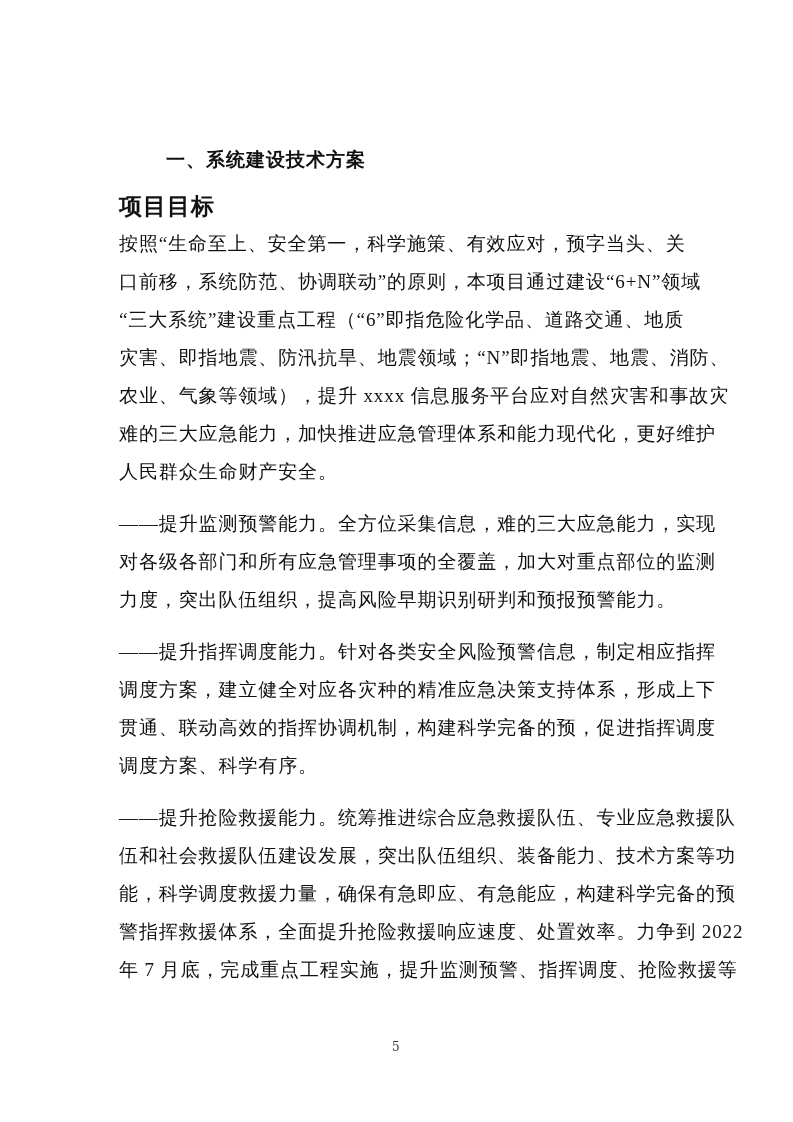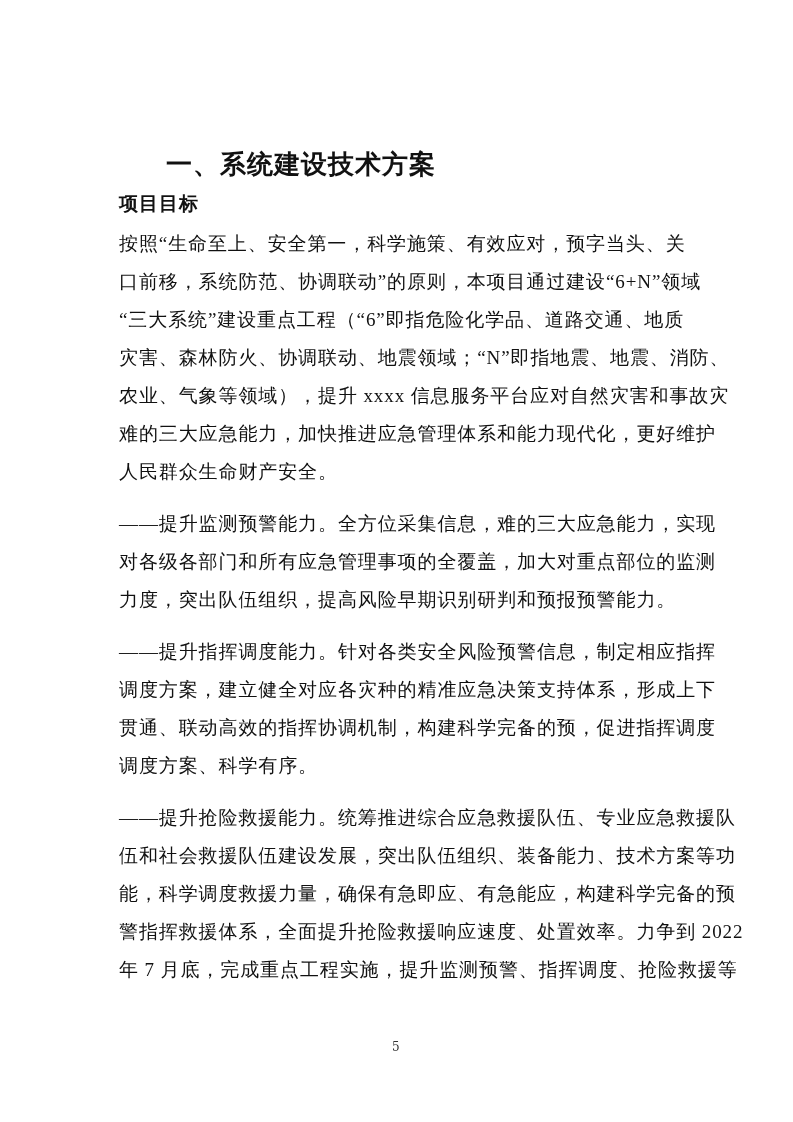--- a/index.html
+++ b/index.html
@@ -1,36 +1,36 @@
 <!DOCTYPE html>
 <html><head>
 <meta charset="utf-8">
 <style>
   html, body { margin: 0; padding: 0; background: #ffffff; }
   body { width: 793px; height: 1122px; position: relative; overflow: hidden;
          font-family: "DejaVu Serif", "Liberation Serif", serif; color: #111; }
   .page { position: absolute; left: 0; top: 0; width: 793px; height: 1122px; }
   .line { position: absolute; left: 119px; white-space: nowrap; font-size: 19px; line-height: 24px; letter-spacing: 0.9px; font-family: Liberation Serif, serif; }
-  .h1 { position: absolute; left: 166px; top: 147px; font-size: 26px; font-weight: bold;
+  .h1 { position: absolute; left: 166px; top: 147px; font-size: 19px; font-weight: bold;
         font-family: Liberation Mono, monospace; letter-spacing: 1px; }
-  .h2 { position: absolute; left: 119px; top: 191px; font-size: 19px; font-weight: bold;
+  .h2 { position: absolute; left: 119px; top: 191px; font-size: 23px; font-weight: bold;
         font-family: Liberation Sans, sans-serif; letter-spacing: 1px; }
   .pagenum { position: absolute; left: 392px; top: 1040px; font-size: 12px; color: #333; }
 </style>
 </head>
 <body>
 
 <div class="page">
   <div class="h1">一、系统建设技术方案</div>
   <div class="h2">项目目标</div>
 
   <div class="line" style="top:232px">  按照“生命至上、安全第一，科学施策、有效应对，预字当头、关</div>
   <div class="line" style="top:270px">口前移，系统防范、协调联动”的原则，本项目通过建设“6+N”领域</div>
   <div class="line" style="top:308px">“三大系统”建设重点工程（“6”即指危险化学品、道路交通、地质</div>
-  <div class="line" style="top:346px">灾害、森林防火、协调联动、地震领域；“N”即指地震、地震、消防、</div>
+  <div class="line" style="top:346px">灾害、即指地震、防汛抗旱、地震领域；“N”即指地震、地震、消防、</div>
   <div class="line" style="top:384px">农业、气象等领域），提升 xxxx 信息服务平台应对自然灾害和事故灾</div>
   <div class="line" style="top:460px">人民群众生命财产安全。</div>
   <div class="line" style="top:422px">难的三大应急能力，加快推进应急管理体系和能力现代化，更好维护</div>
   <div class="line" style="top:512px">——提升监测预警能力。全方位采集信息，难的三大应急能力，实现</div>
   <div class="line" style="top:550px">对各级各部门和所有应急管理事项的全覆盖，加大对重点部位的监测</div>
   <div class="line" style="top:588px">力度，突出队伍组织，提高风险早期识别研判和预报预警能力。</div>
   <div class="line" style="top:678px">调度方案，建立健全对应各灾种的精准应急决策支持体系，形成上下</div>
   <div class="line" style="top:640px">——提升指挥调度能力。针对各类安全风险预警信息，制定相应指挥</div>
   <div class="line" style="top:716px">贯通、联动高效的指挥协调机制，构建科学完备的预，促进指挥调度</div>
   <div class="line" style="top:754px">调度方案、科学有序。</div>

